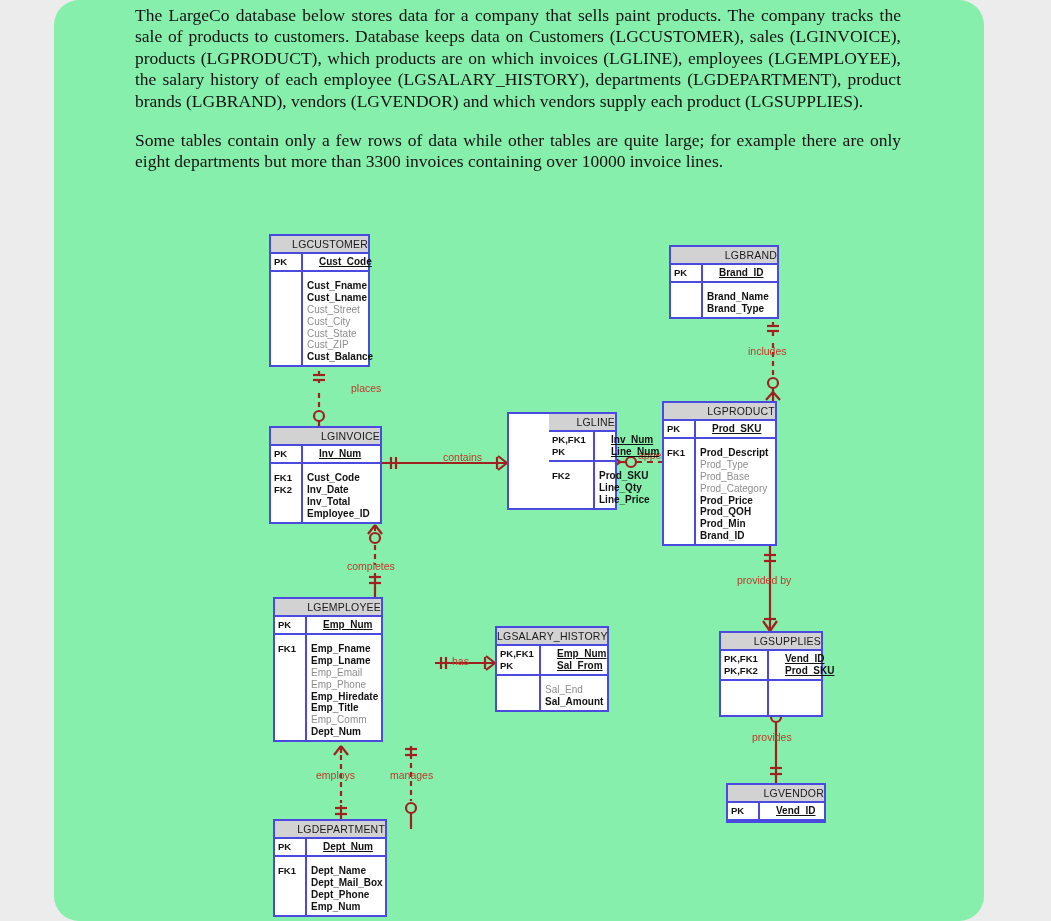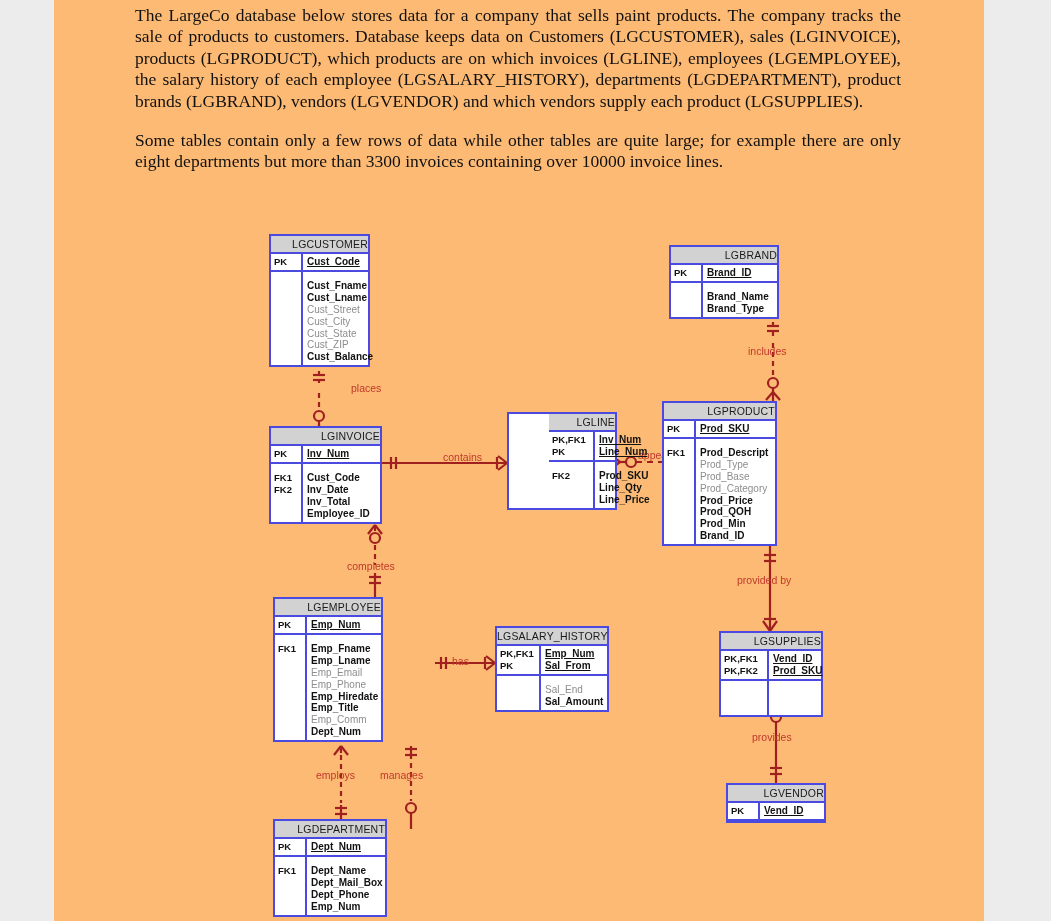--- a/index.html
+++ b/index.html
@@ -4,21 +4,22 @@
 <style>
   html,body{margin:0;padding:0;}
   body{
     width:1051px;height:921px;
     background:#ececec;
     font-family:"Liberation Serif", serif;
     overflow:hidden;
   }
   #page{
     position:absolute;left:54px;top:0;width:930px;height:921px;
-    background:#fdba74;
+    background:#86efac;
+    border-radius:25px;
   }
   .prose{
     position:absolute;left:81px;top:0px;width:766px;
     font-family:"Liberation Serif", serif;
     font-size:17.5px;line-height:21.4px;
     color:#111;text-align:justify;
   }
   .prose p{margin:0 0 18px 0;}
   .prose p.first{margin-top:5px;}
 
@@ -36,21 +37,21 @@
     background:#d2d2d2;
     border-bottom:2px solid #4a4ae0;
     text-align:right;
     font-size:10.5px;
     color:#1a1a1a;
     line-height:16px;
     height:16px;
     letter-spacing:.2px;
   }
   .sect{display:flex;}
-  .sect.keys{border-bottom:2px solid #4a4ae0;}
+  .sect.keys{border-bottom:2px solid #4a4ae0;gap:12px;}
   .col-k{
     width:32px;flex:0 0 32px;
     border-right:2px solid #4a4ae0;
     box-sizing:border-box;
     padding:2px 0 2px 3px;
   }
   .col-a{flex:1;box-sizing:border-box;padding:2px 0 2px 4px;}
   .fld{font-size:10px;line-height:11.9px;color:#111;white-space:nowrap;}
   .fld.k{font-weight:bold;font-size:9.5px;}
   .fld.pk{font-weight:bold;text-decoration:underline;}
@@ -191,21 +192,21 @@
 
     <div class="rlabel" style="left:297px;top:157px;">places</div>
     <div class="rlabel" style="left:389px;top:226px;">contains</div>
     <div class="rlabel" style="left:584px;top:224px;">appears on</div>
     <div class="rlabel" style="left:694px;top:120px;">includes</div>
     <div class="rlabel" style="left:683px;top:349px;">provided by</div>
     <div class="rlabel" style="left:698px;top:506px;">provides</div>
     <div class="rlabel" style="left:293px;top:323px;margin-top:12px;">completes</div>
     <div class="rlabel" style="left:398px;top:430px;">has</div>
     <div class="rlabel" style="left:262px;top:544px;">employs</div>
-    <div class="rlabel" style="left:326px;top:544px;">manages</div>
+    <div class="rlabel" style="left:336px;top:544px;">manages</div>
 
     <div class="tbl" style="left:215px;top:9px;width:101px;">
       <div class="hdr">LGCUSTOMER</div>
       <div class="sect keys">
         <div class="col-k">
           <div class="fld k">PK</div>
         </div>
         <div class="col-a">
           <div class="fld pk">Cust_Code</div>
         </div>

